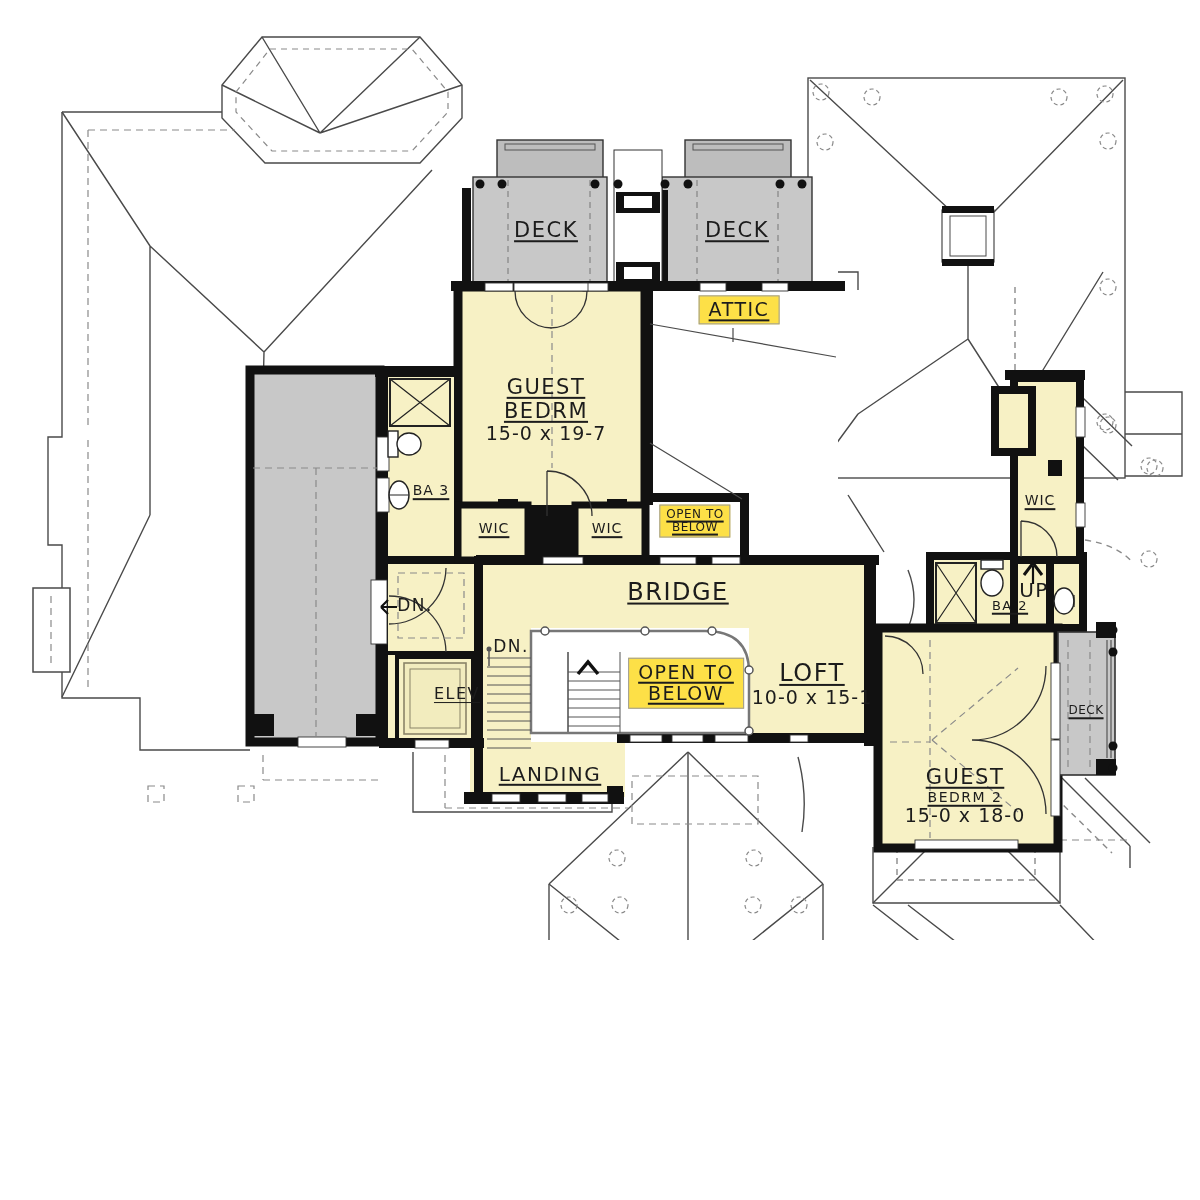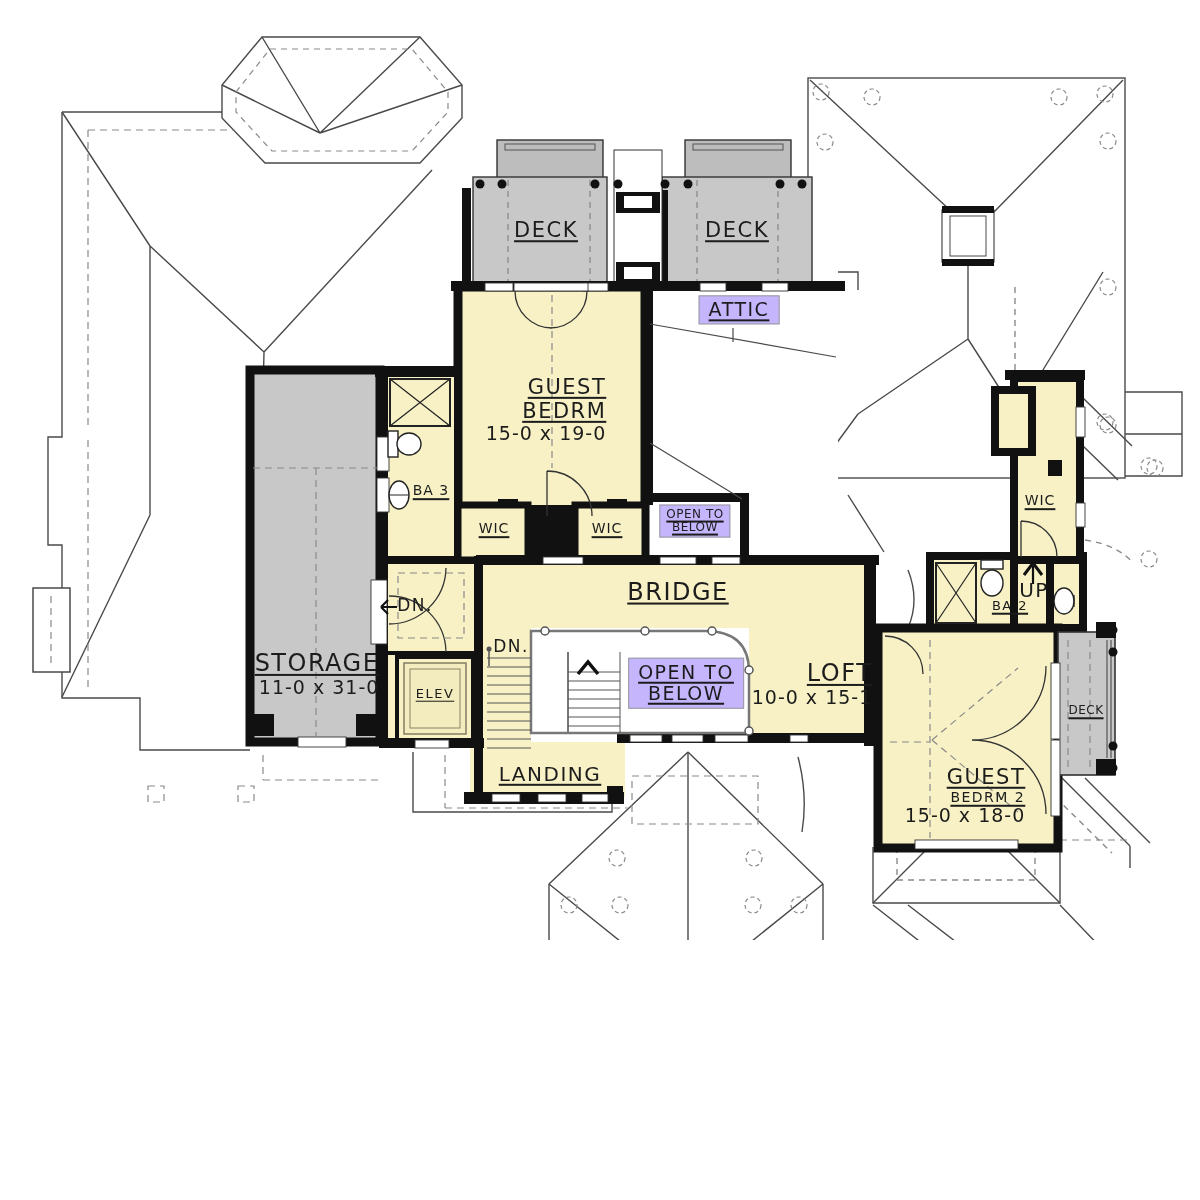--- a/index.html
+++ b/index.html
@@ -7,23 +7,23 @@
         font-family:"DejaVu Sans",sans-serif;}
   #plan svg{position:absolute;left:0;top:0;}
   .lbl{position:absolute;transform:translate(-50%,-50%);white-space:nowrap;color:#1c1c1c;
        text-align:center;letter-spacing:1.5px;line-height:1.12;}
   .u{ text-decoration:underline;text-underline-offset:3px;text-decoration-thickness:1.5px;}
   .big{font-size:24px;}
   .med{font-size:21px;}
   .dim{font-size:19px;letter-spacing:1px;}
   .sm{font-size:14px;letter-spacing:1px;}
   .tiny{font-size:12px;letter-spacing:.5px;}
-  .boxed{background:#c4b5fd;border:1px solid #9a9a9a;padding:3px 9px;display:flex;
+  .boxed{background:#fde047;border:1px solid #9a9a9a;padding:3px 9px;display:flex;
          flex-direction:column;align-items:center;}
-  .stack{display:flex;flex-direction:column;align-items:flex-end;}
+  .stack{display:flex;flex-direction:column;align-items:center;}
 </style>
 </head>
 <body>
 
 <div id="plan">
 <svg width="1200" height="1200" viewBox="0 0 1200 1200">
 
   <g stroke="#4a4a4a" stroke-width="1.4" fill="none">
     <path d="M62,112 H222"></path>
     <path d="M62,112 V437 H48 V545 H62 V698 H140 V750 H250"></path>
@@ -319,39 +319,35 @@
   <div class="lbl med u" style="left:546px;top:231px;">DECK</div>
   <div class="lbl med u" style="left:737px;top:231px;">DECK</div>
 
   <div class="lbl boxed" style="left:739px;top:310px;">
     <span class="u" style="font-size:19px;">ATTIC</span>
   </div>
 
   <div class="lbl stack" style="left:546px;top:410px;">
     <span class="med u">GUEST</span>
     <span class="med u">BEDRM</span>
-    <span class="dim">15-0 x 19-0</span>
+    <span class="dim">15-0 x 19-7</span>
   </div>
 
   <div class="lbl sm u" style="left:431px;top:491px;">BA 3</div>
   <div class="lbl sm u" style="left:494px;top:529px;">WIC</div>
   <div class="lbl sm u" style="left:607px;top:529px;">WIC</div>
 
   <div class="lbl boxed" style="left:695px;top:521px;padding:2px 6px;">
     <span class="tiny u">OPEN TO</span>
     <span class="tiny u">BELOW</span>
   </div>
 
-  <div class="lbl stack" style="left:317px;top:674px;">
-    <span class="big u">STORAGE</span>
-    <span class="dim">11-0 x 31-0</span>
-  </div>
 
   <div class="lbl" style="left:415px;top:606px;font-size:17px;">DN.</div>
-  <div class="lbl u" style="left:435px;top:694px;font-size:13px;text-decoration:underline;">ELEV</div>
+  <div class="lbl u" style="left:457px;top:694px;font-size:16px;text-decoration:underline;">ELEV</div>
   <div class="lbl big u" style="left:678px;top:592px;">BRIDGE</div>
   <div class="lbl" style="left:511px;top:647px;font-size:17px;">DN.</div>
 
   <div class="lbl boxed" style="left:686px;top:683px;">
     <span class="u" style="font-size:19px;">OPEN TO</span>
     <span class="u" style="font-size:19px;">BELOW</span>
   </div>
 
   <div class="lbl stack" style="left:812px;top:684px;">
     <span class="big u">LOFT</span>

